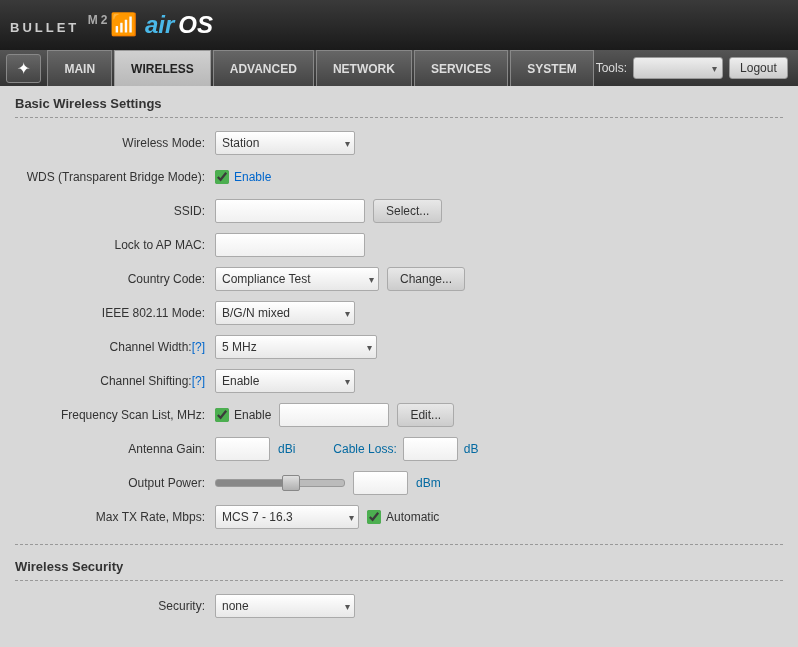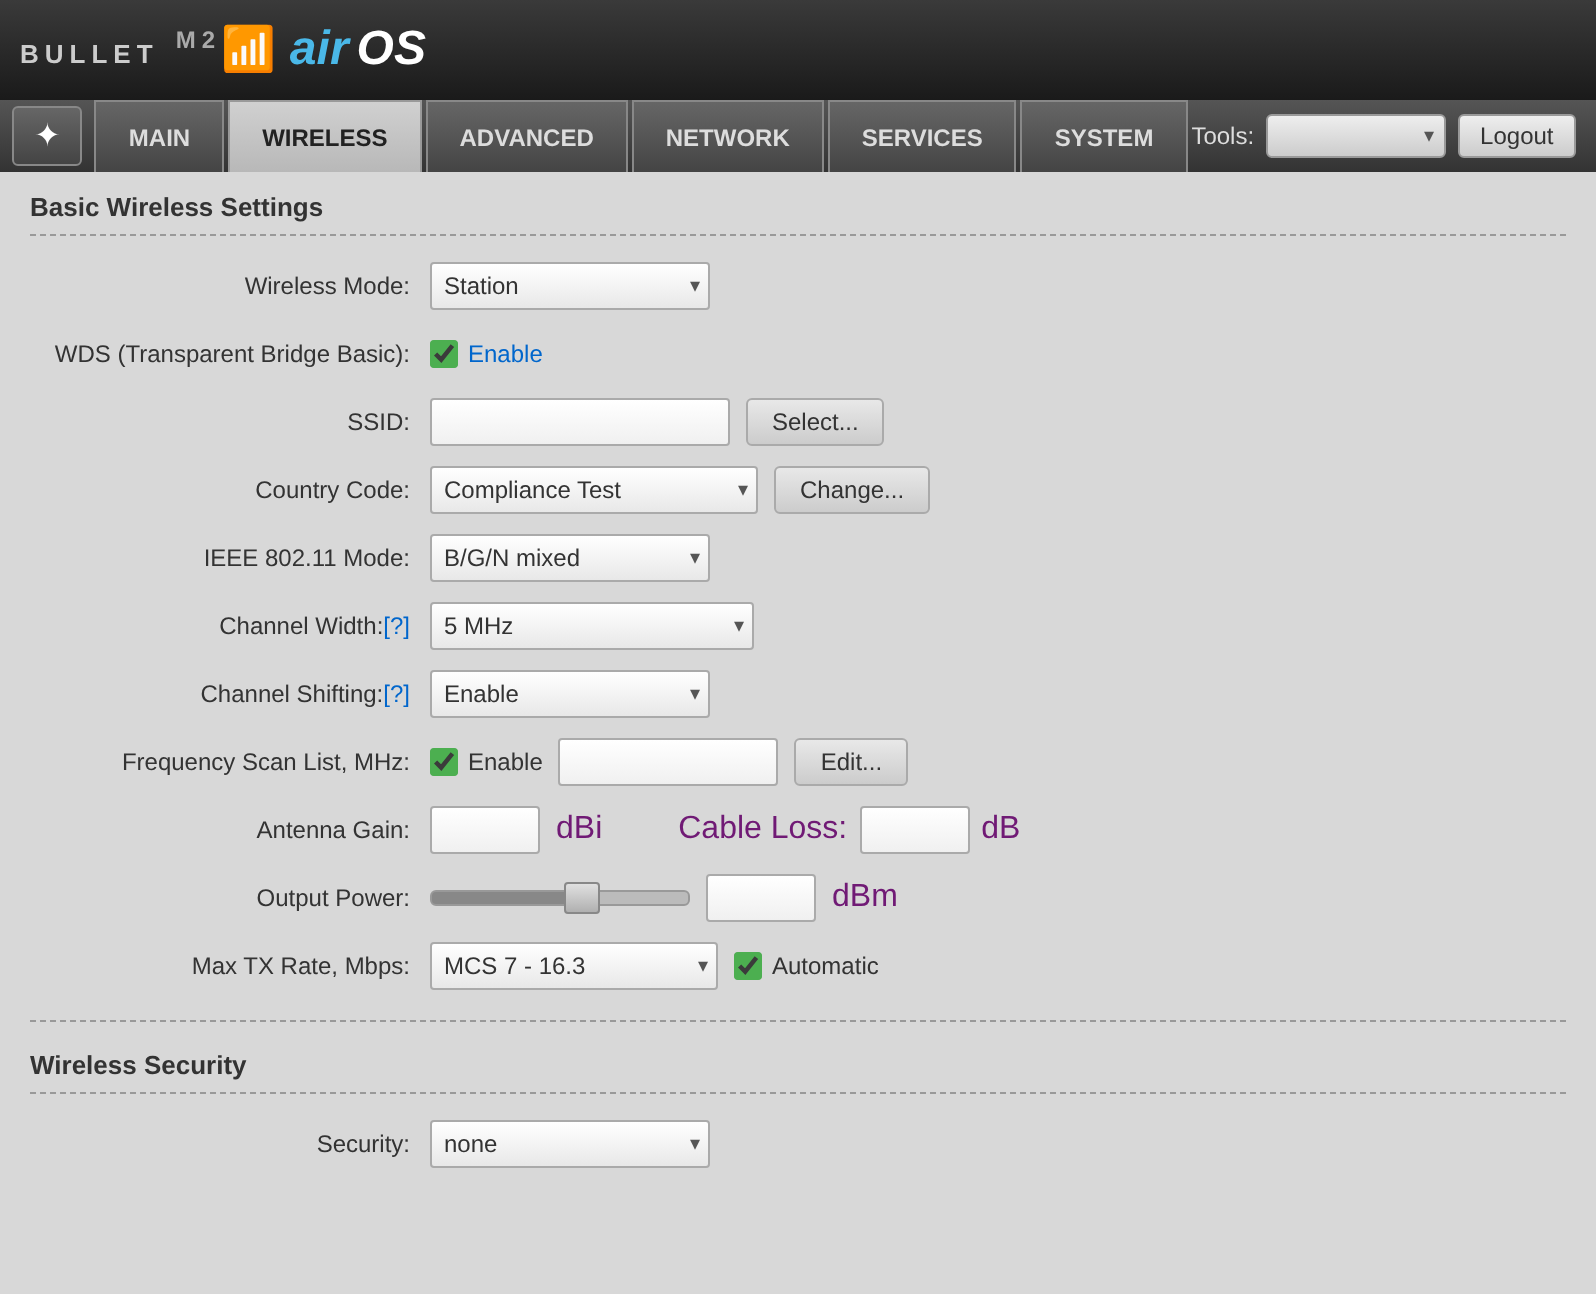--- a/index.html
+++ b/index.html
@@ -236,21 +236,21 @@
       cursor: pointer;
     }
 
     
     .cable-loss-wrap {
       display: flex;
       align-items: center;
       gap: 6px;
       margin-left: 30px;
     }
-    .inline-label { color: #701a75; font-size: 16px; }
+    .inline-label { color: #0369a1; font-size: 12px; }
 
     .section-sep {
       border: none;
       border-top: 1px dashed #999;
       margin: 14px 0;
     }
   </style>
 </head>
 <body>
 
@@ -311,37 +311,43 @@
         <select class="styled-select" style="width:140px;">
           <option>Station</option>
           <option>Access Point</option>
           <option>AP-Repeater</option>
         </select>
       </div>
     </div>
   </div>
 
   <div class="form-row">
-    <div class="form-label">WDS (Transparent Bridge Basic):</div>
+    <div class="form-label">WDS (Transparent Bridge Mode):</div>
     <div class="form-control-area">
       <div class="checkbox-wrap">
         <input type="checkbox" checked="" style="">
         <span class="checkbox-label blue">Enable</span>
       </div>
     </div>
   </div>
 
   <div class="form-row">
     <div class="form-label">SSID:</div>
     <div class="form-control-area">
       <input type="text" class="text-input medium-input" style="width: 150px;">
       <button class="action-btn">Select...</button>
     </div>
   </div>
 
+  <div class="form-row">
+    <div class="form-label">Lock to AP MAC:</div>
+    <div class="form-control-area">
+      <input type="text" class="text-input" style="width: 150px;">
+    </div>
+  </div>
 
   <div class="form-row">
     <div class="form-label">Country Code:</div>
     <div class="form-control-area">
       <div class="select-wrapper">
         <select class="styled-select" style="width:164px;">
           <option>Compliance Test</option>
           <option>United States</option>
           <option>Germany</option>
         </select>

